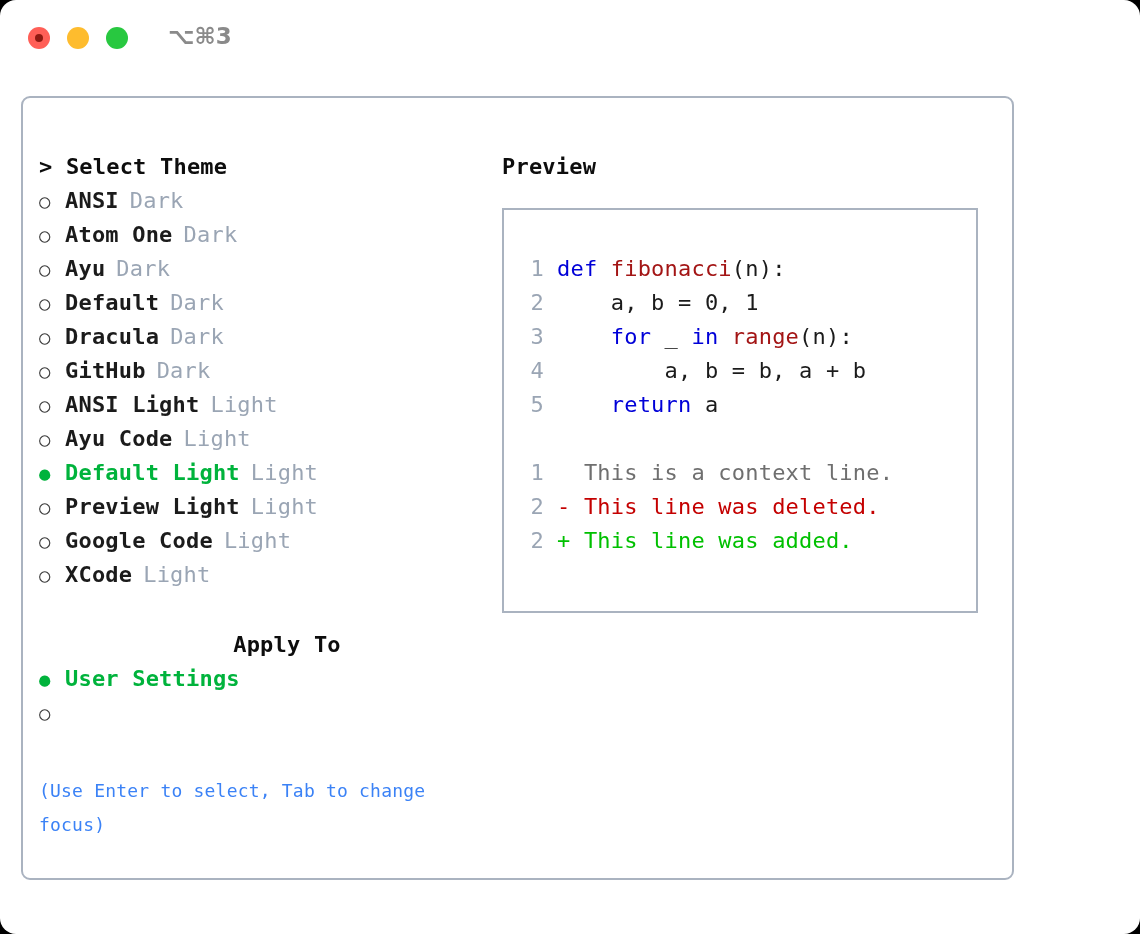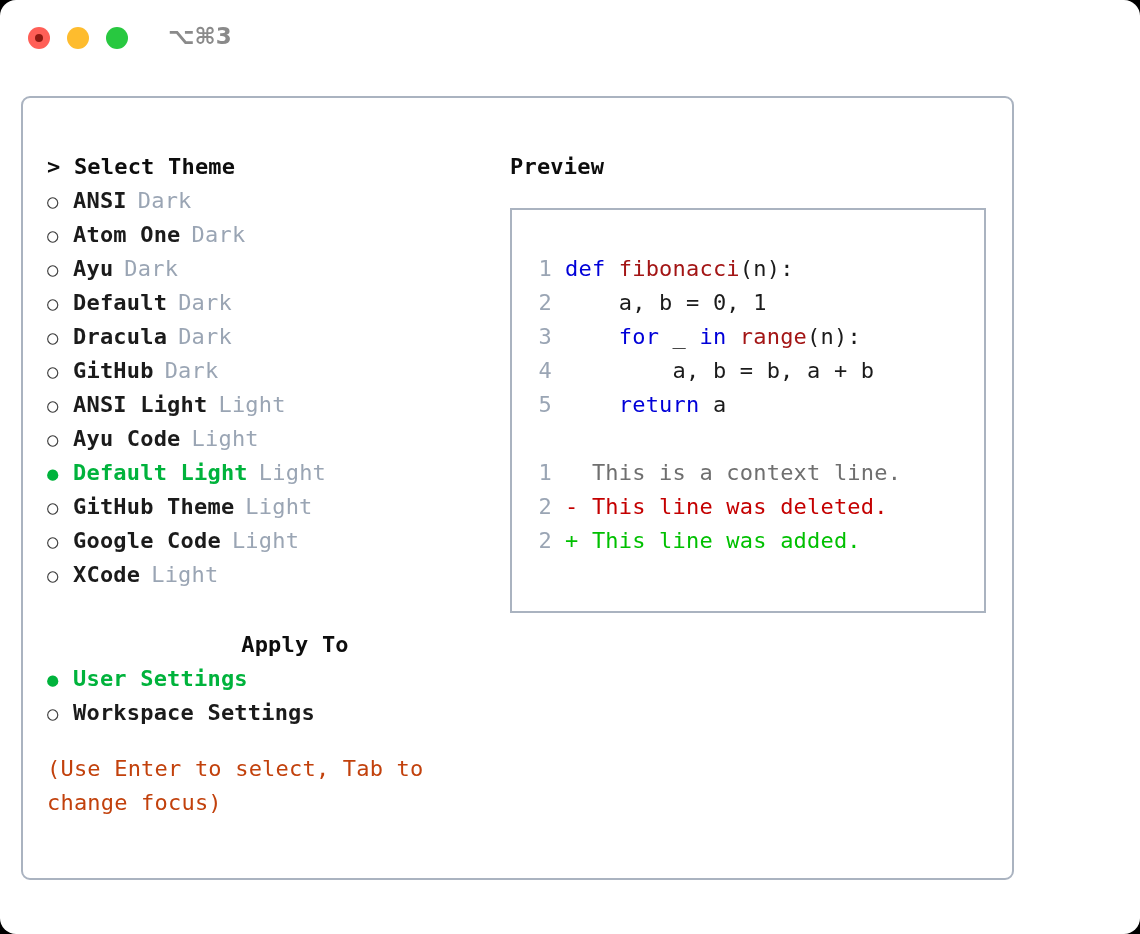--- a/index.html
+++ b/index.html
@@ -74,21 +74,21 @@
     width: 993px;
     height: 784px;
     border: 2px solid #aab3c0;
     border-radius: 9px;
     box-sizing: border-box;
     background: #ffffff;
   }
 
   .columns {
     position: absolute;
-    left: 8px; top: 0;
+    left: 0; top: 0;
     width: 100%; height: 100%;
   }
 
   
   .left-col {
     position: absolute;
     left: 16px; top: 52px;
     width: 470px;
   }
   .right-col {
@@ -144,24 +144,24 @@
     font-weight: 700;
     color: #0d0d0d;
     line-height: 34px;
     padding-left: 26px;
     white-space: pre;
     letter-spacing: 0.2px;
     text-align: center;
   }
 
   .hint {
-    margin-top: 22px;
-    font-size: 22px;
-    line-height: 34px;
-    color: #c2410c;
+    margin-top: 44px;
+    font-size: 18px;
+    line-height: 34px;
+    color: #3b82f6;
     width: 404px;
     letter-spacing: 0.2px;
   }
 
   
   .preview-title {
     font-size: 22px;
     font-weight: 700;
     color: #0d0d0d;
     line-height: 34px;
@@ -224,31 +224,31 @@
         <div class="opt-list" id="theme-list">
             <div class="opt"><span class="bullet">○</span><span class="label">ANSI</span><span class="badge">Dark</span></div>
             <div class="opt"><span class="bullet">○</span><span class="label">Atom One</span><span class="badge">Dark</span></div>
             <div class="opt"><span class="bullet">○</span><span class="label">Ayu</span><span class="badge">Dark</span></div>
             <div class="opt"><span class="bullet">○</span><span class="label">Default</span><span class="badge">Dark</span></div>
             <div class="opt"><span class="bullet">○</span><span class="label">Dracula</span><span class="badge">Dark</span></div>
             <div class="opt"><span class="bullet">○</span><span class="label">GitHub</span><span class="badge">Dark</span></div>
             <div class="opt"><span class="bullet">○</span><span class="label">ANSI Light</span><span class="badge">Light</span></div>
             <div class="opt"><span class="bullet">○</span><span class="label">Ayu Code</span><span class="badge">Light</span></div>
             <div class="opt selected"><span class="bullet sel">●</span><span class="label">Default Light</span><span class="badge">Light</span></div>
-            <div class="opt"><span class="bullet">○</span><span class="label">GitHub Theme</span><span class="badge">Light</span></div>
+            <div class="opt"><span class="bullet">○</span><span class="label">Preview Light</span><span class="badge">Light</span></div>
             <div class="opt"><span class="bullet">○</span><span class="label">Google Code</span><span class="badge">Light</span></div>
             <div class="opt"><span class="bullet">○</span><span class="label">XCode</span><span class="badge">Light</span></div>
           </div>
 
         <div class="section-gap"></div>
 
         <div class="applyto-heading">Apply To</div>
         <div class="opt-list" id="apply-list">
             <div class="opt selected"><span class="bullet sel">●</span><span class="label">User Settings</span></div>
-            <div class="opt"><span class="bullet">○</span><span class="label">Workspace Settings</span></div>
+            <div class="opt"><span class="bullet">○</span></div>
           </div>
 
         <div class="hint">(Use Enter to select, Tab to change focus)</div>
       </div>
 
       <div class="right-col">
         <div class="preview-title">Preview</div>
         <div class="preview-box">
           <div class="code" id="code-block"><div class="code-row"><span class="ln">1</span><span><span class="kw">def </span><span class="fn">fibonacci</span><span class="src">(n):</span></span></div><div class="code-row"><span class="ln">2</span><span><span class="src">    a, b = 0, 1</span></span></div><div class="code-row"><span class="ln">3</span><span><span class="src">    </span><span class="kw">for</span><span class="src"> _ </span><span class="kw">in</span><span class="src"> </span><span class="fn">range</span><span class="src">(n):</span></span></div><div class="code-row"><span class="ln">4</span><span><span class="src">        a, b = b, a + b</span></span></div><div class="code-row"><span class="ln">5</span><span><span class="src">    </span><span class="kw">return</span><span class="src"> a</span></span></div><div class="blank-row"></div><div class="code-row"><span class="ln">1</span><span class="diff-ctx"> </span><span class="diff-ctx"> This is a context line.</span></div><div class="code-row"><span class="ln">2</span><span class="diff-del">-</span><span class="diff-del"> This line was deleted.</span></div><div class="code-row"><span class="ln">2</span><span class="diff-add">+</span><span class="diff-add"> This line was added.</span></div></div>
         </div>

